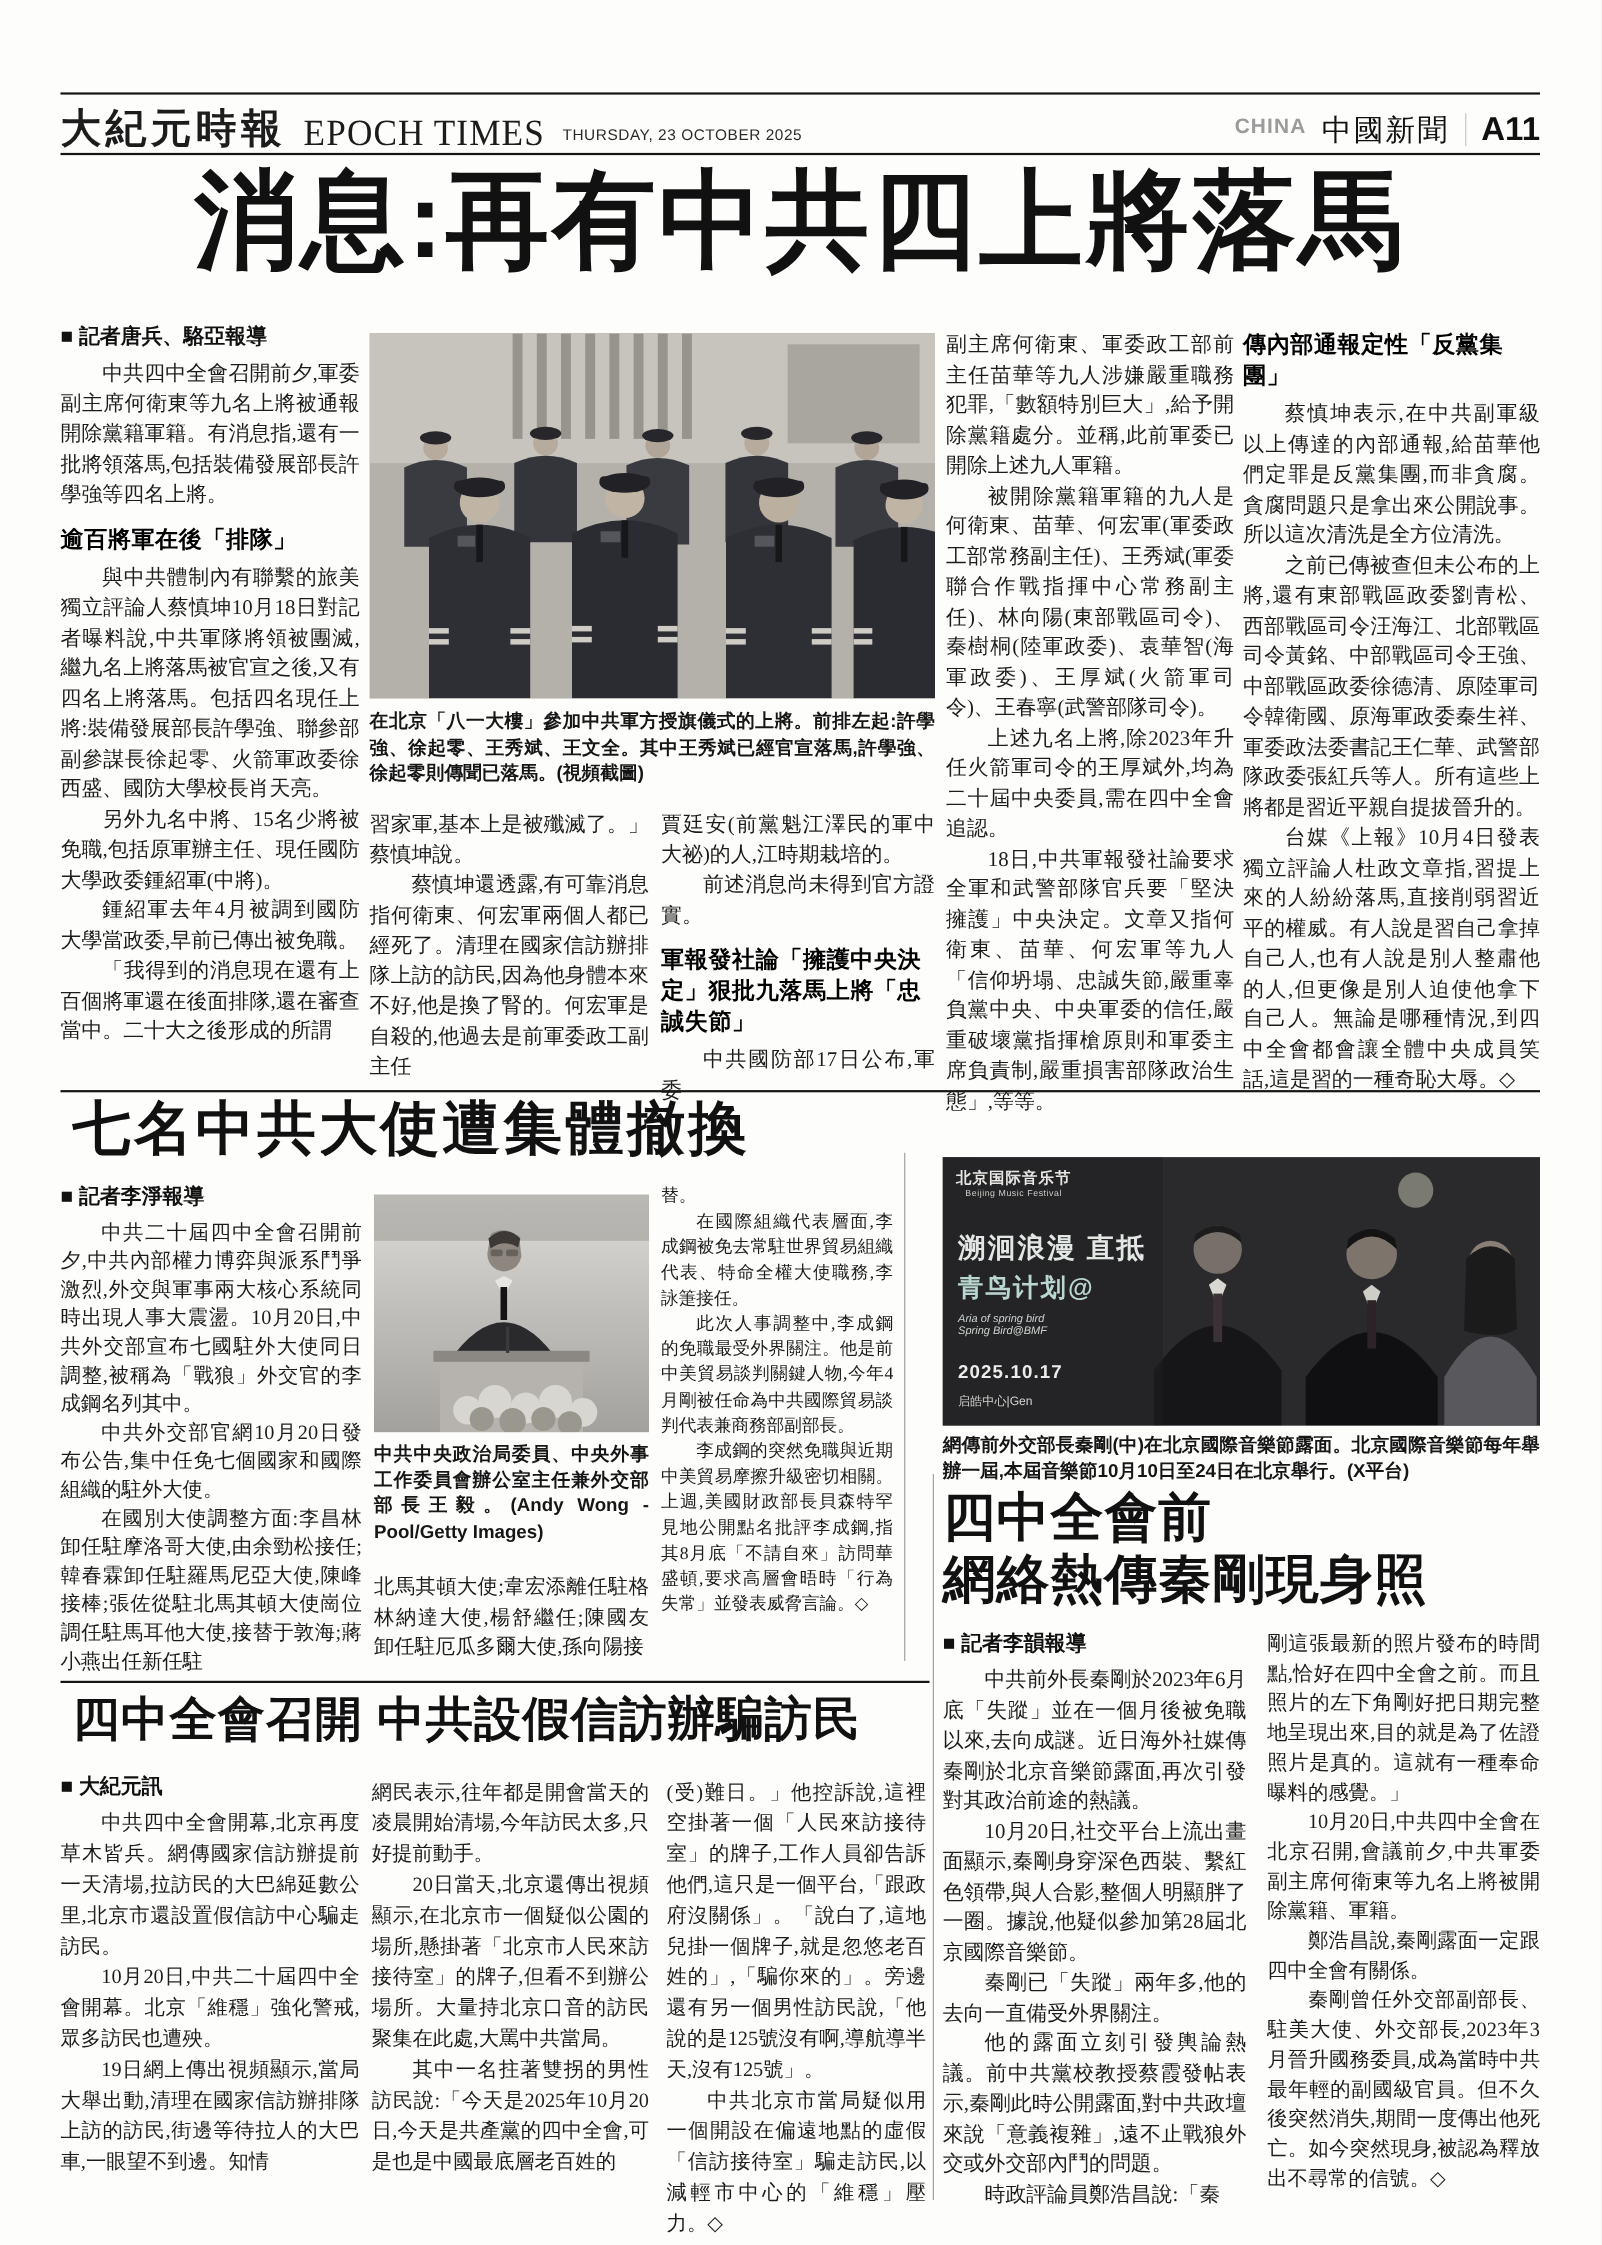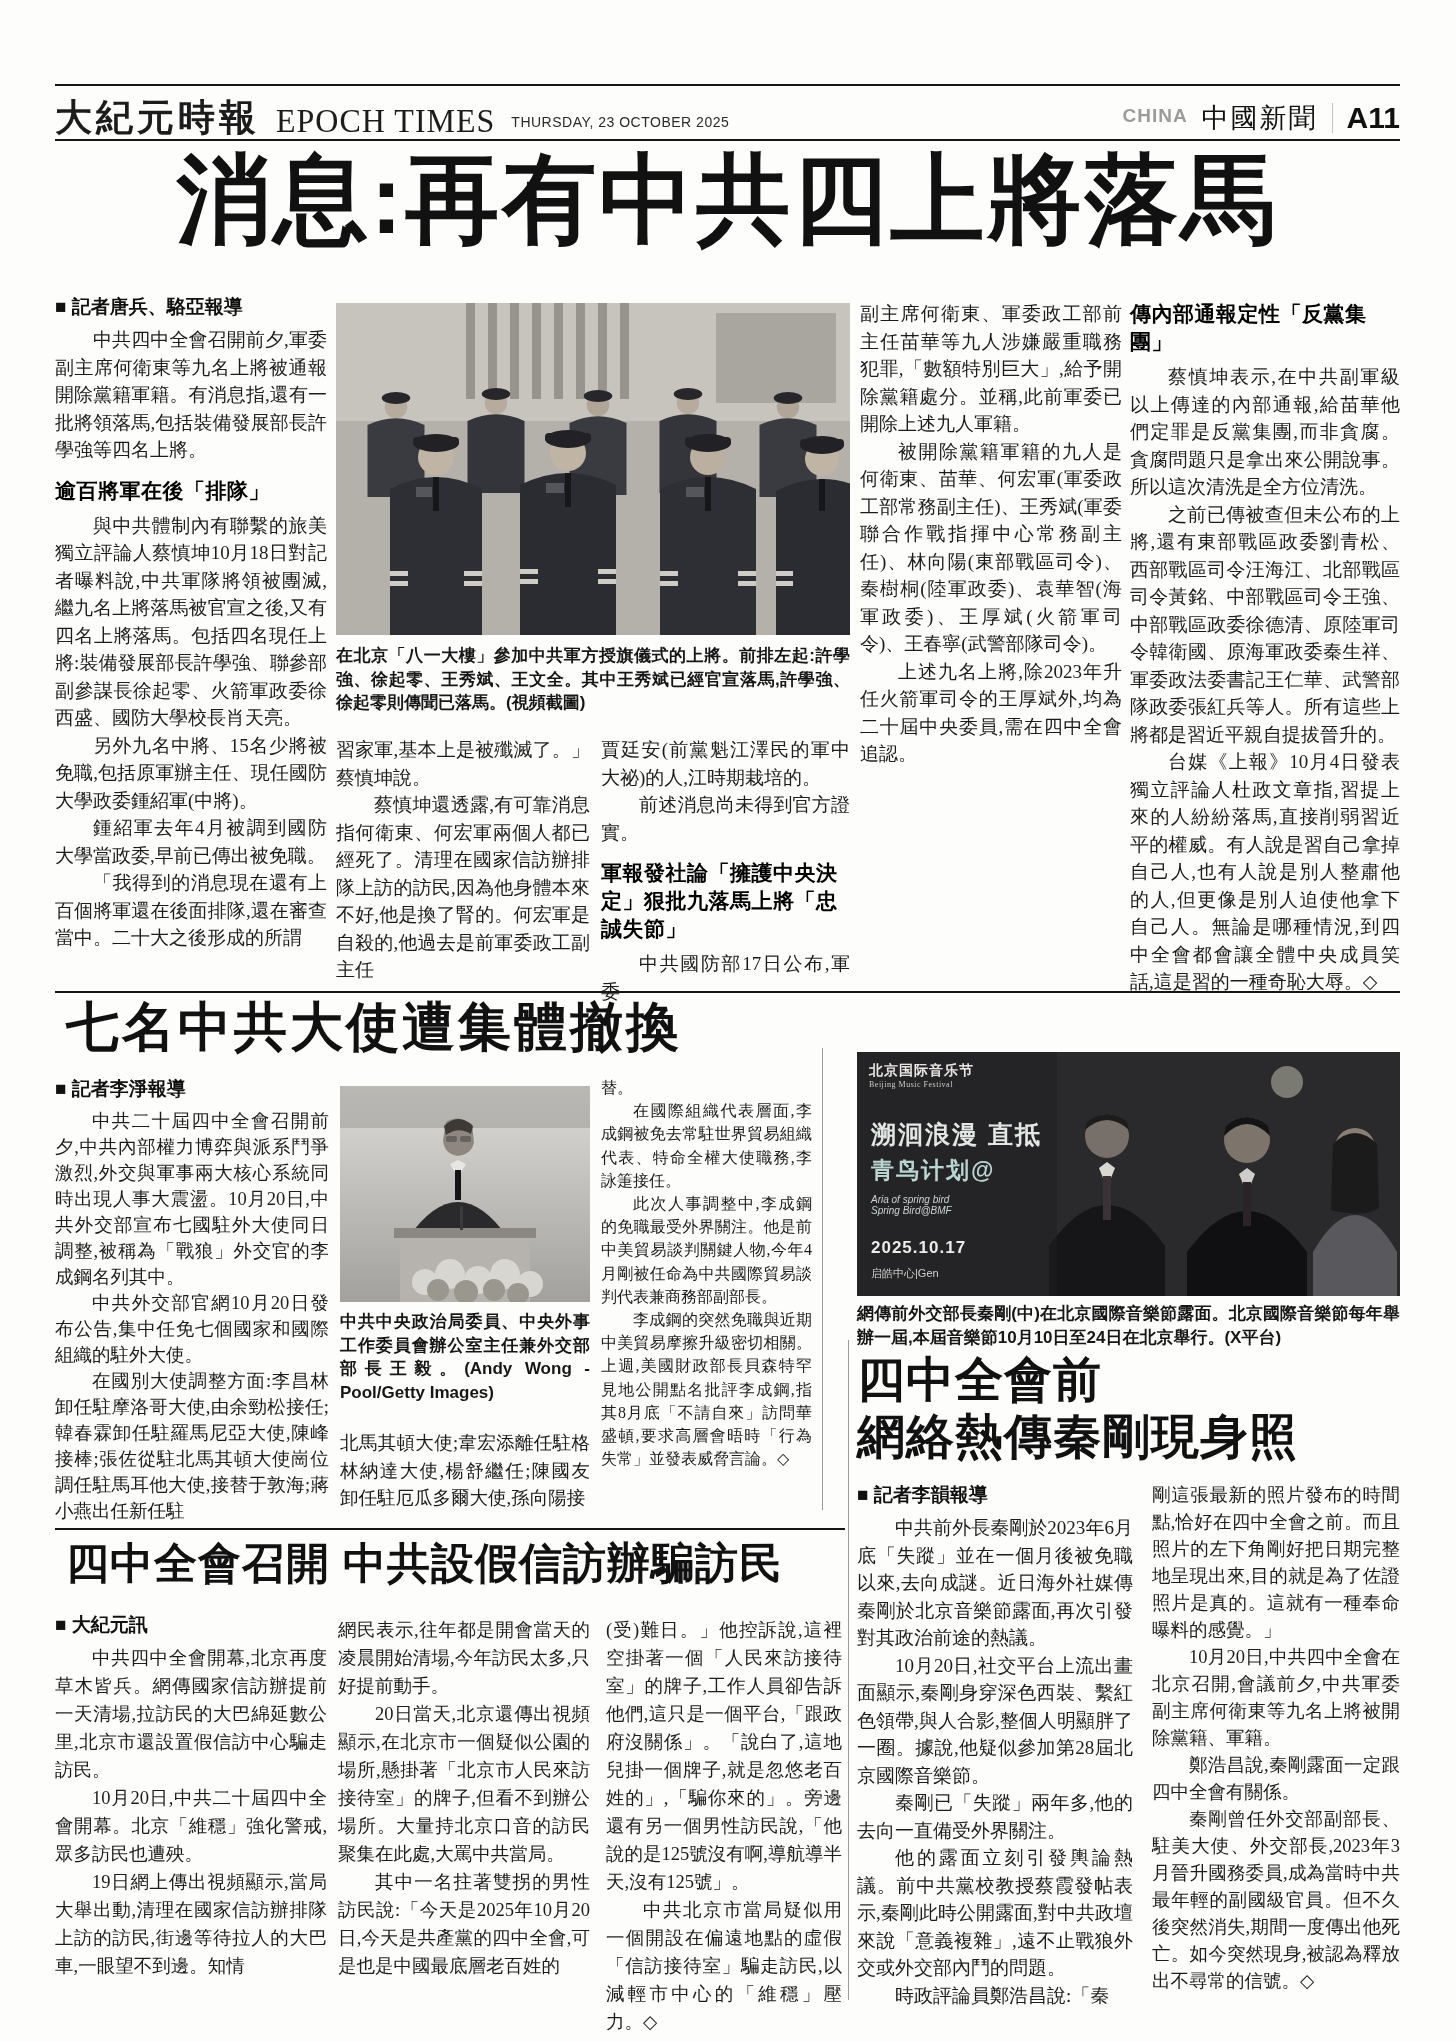--- a/index.html
+++ b/index.html
@@ -46,21 +46,21 @@
            margin:13px 0 7px;text-indent:0;text-align:left;color:#000;letter-spacing:.5px;}
   .blocks > .subhead:first-child{margin-top:0;}
 
   
   figure{margin:0;padding:0;position:absolute;overflow:hidden;background:#b5b2ac;}
   .caption{position:absolute;font-family:"Liberation Sans","DejaVu Sans",sans-serif;font-weight:600;
            font-size:17px;line-height:23.5px;color:#161616;text-align:justify;}
 
   
   .photo3{background:linear-gradient(100deg,#232325 0%,#39393d 45%,#2c2c2f 100%);}
-  .ph3-logo{position:absolute;left:12px;top:10px;color:#e8e6e2;font-family:Liberation Serif, serif;}
+  .ph3-logo{position:absolute;left:12px;top:10px;color:#e8e6e2;font-family:Liberation Sans, sans-serif;text-align:center;}
   .ph3-logo .l1{font-size:14px;font-weight:700;letter-spacing:1px;}
   .ph3-logo .l2{font-size:8px;letter-spacing:.5px;color:#cfcdc9;}
   .ph3-main{position:absolute;left:14px;top:66px;font-family:"Liberation Sans","DejaVu Sans",sans-serif;}
   .ph3-main .t1{font-size:25px;font-weight:700;color:#e3e7e4;letter-spacing:2px;}
   .ph3-main .t2{font-size:23px;font-weight:700;color:#b9d6d0;letter-spacing:2px;margin-top:4px;}
   .ph3-main .t3{font-size:10px;color:#cdd5d1;font-style:italic;margin-top:8px;}
   .ph3-main .t4{font-size:10px;color:#cdd5d1;font-style:italic;}
   .ph3-date{position:absolute;left:14px;top:186px;font-size:17px;font-weight:700;color:#ececea;
             font-family:"Liberation Sans","DejaVu Sans",sans-serif;letter-spacing:1px;}
   .ph3-venue{position:absolute;left:14px;top:214px;font-size:11px;color:#d2d2ce;
@@ -210,20 +210,21 @@
         <p class="para">前述消息尚未得到官方證實。</p>
         <div class="subhead">軍報發社論「擁護中央決定」狠批九落馬上將「忠誠失節」</div>
         <p class="para">中共國防部17日公布,軍委</p>
       </div>
   </div>
   <div class="col fz-a" style="left:860px;top:300px;width:262px;">
     <div class="blocks">
         <p class="cont">副主席何衛東、軍委政工部前主任苗華等九人涉嫌嚴重職務犯罪,「數額特別巨大」,給予開除黨籍處分。並稱,此前軍委已開除上述九人軍籍。</p>
         <p class="para">被開除黨籍軍籍的九人是何衛東、苗華、何宏軍(軍委政工部常務副主任)、王秀斌(軍委聯合作戰指揮中心常務副主任)、林向陽(東部戰區司令)、秦樹桐(陸軍政委)、袁華智(海軍政委)、王厚斌(火箭軍司令)、王春寧(武警部隊司令)。</p>
         <p class="para">上述九名上將,除2023年升任火箭軍司令的王厚斌外,均為二十屆中央委員,需在四中全會追認。</p>
+        <p class="para">18日,中共軍報發社論要求全軍和武警部隊官兵要「堅決擁護」中央決定。文章又指何衛東、苗華、何宏軍等九人「信仰坍塌、忠誠失節,嚴重辜負黨中央、中央軍委的信任,嚴重破壞黨指揮槍原則和軍委主席負責制,嚴重損害部隊政治生態」,等等。</p>
       </div>
   </div>
   <div class="col fz-a" style="left:1130px;top:300px;width:270px;">
     <div class="blocks">
         <div class="subhead">傳內部通報定性「反黨集團」</div>
         <p class="para">蔡慎坤表示,在中共副軍級以上傳達的內部通報,給苗華他們定罪是反黨集團,而非貪腐。貪腐問題只是拿出來公開說事。所以這次清洗是全方位清洗。</p>
         <p class="para">之前已傳被查但未公布的上將,還有東部戰區政委劉青松、西部戰區司令汪海江、北部戰區司令黃銘、中部戰區司令王強、中部戰區政委徐德清、原陸軍司令韓衛國、原海軍政委秦生祥、軍委政法委書記王仁華、武警部隊政委張紅兵等人。所有這些上將都是習近平親自提拔晉升的。</p>
         <p class="para">台媒《上報》10月4日發表獨立評論人杜政文章指,習提上來的人紛紛落馬,直接削弱習近平的權威。有人說是習自己拿掉自己人,也有人說是別人整肅他的人,但更像是別人迫使他拿下自己人。無論是哪種情況,到四中全會都會讓全體中央成員笑話,這是習的一種奇恥大辱。◇</p>
       </div>
   </div>

